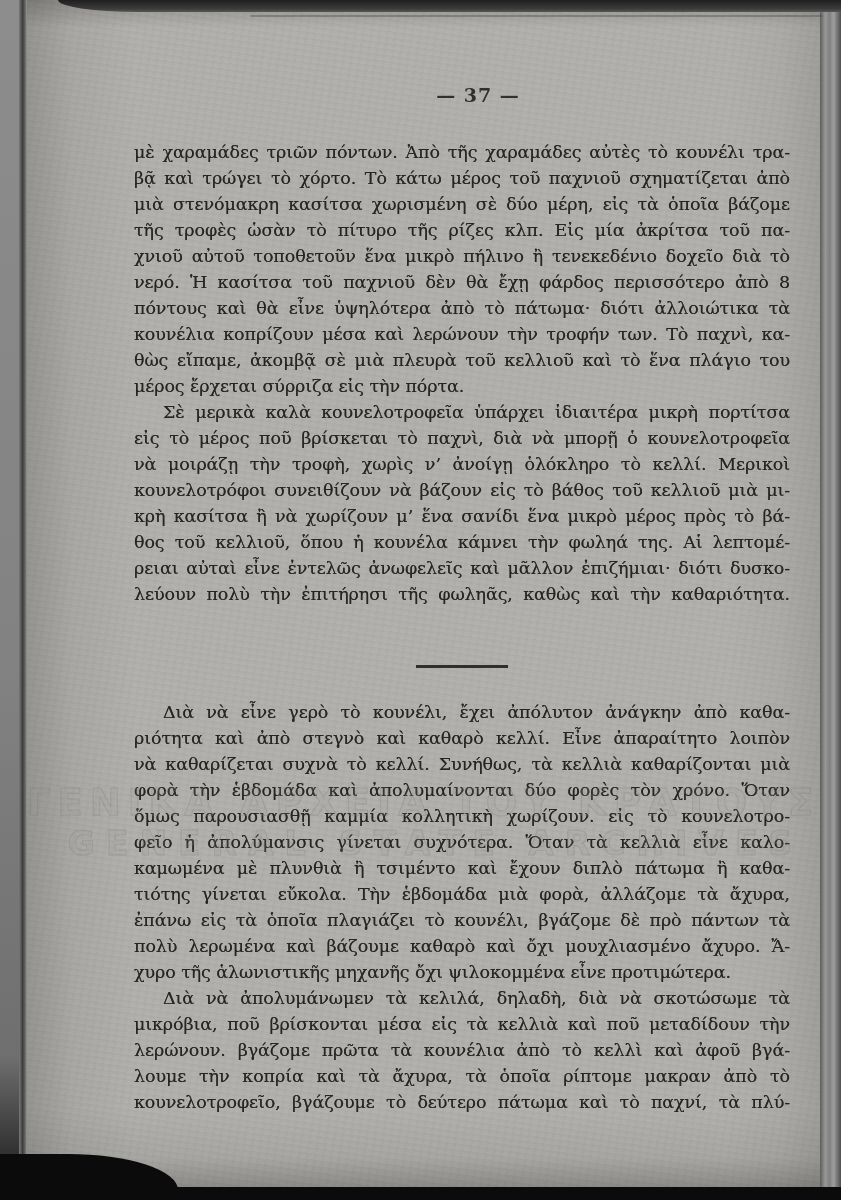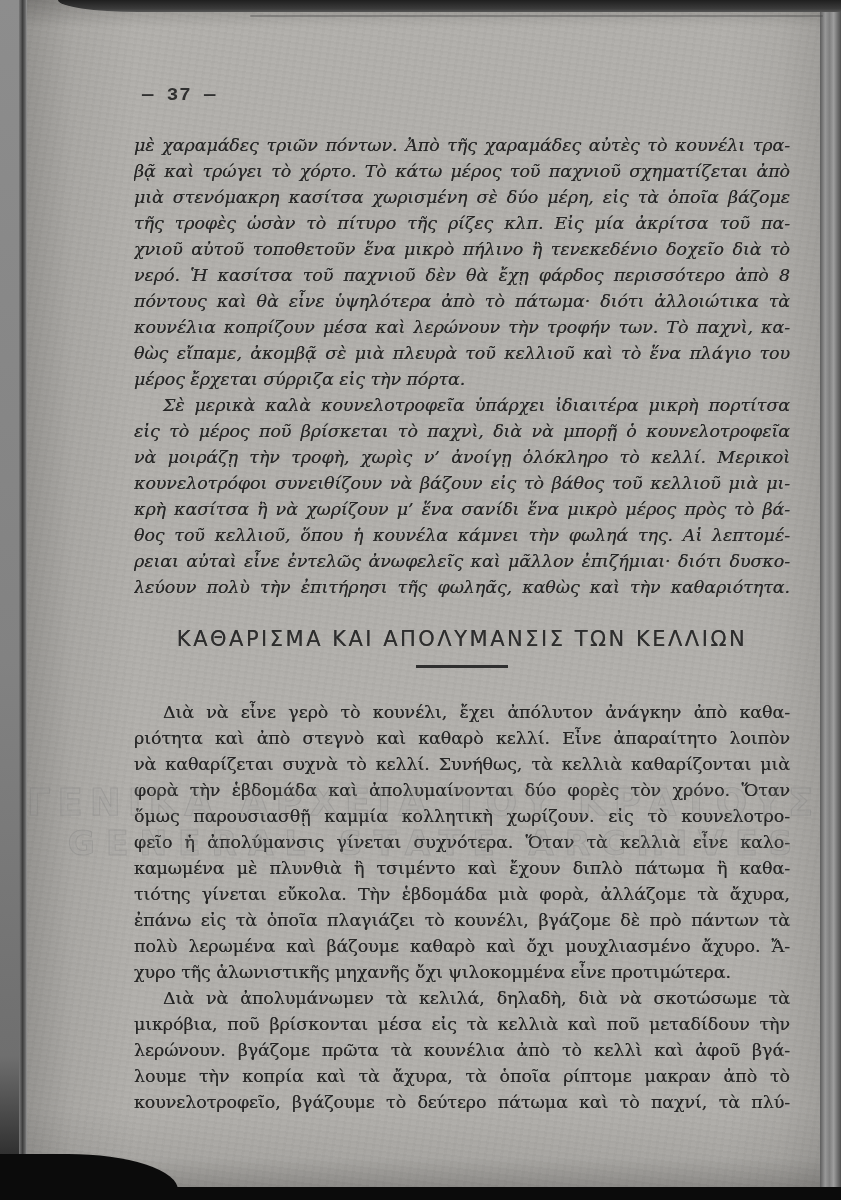--- a/index.html
+++ b/index.html
@@ -49,25 +49,25 @@
     background-image:
       linear-gradient(90deg, rgba(0,0,0,0.16) 0px, rgba(0,0,0,0.05) 45px, rgba(0,0,0,0) 110px),
       linear-gradient(270deg, rgba(0,0,0,0.10) 0px, rgba(0,0,0,0.03) 40px, rgba(0,0,0,0) 95px),
       linear-gradient(180deg, rgba(0,0,0,0.18) 0px, rgba(0,0,0,0) 28px),
       linear-gradient(0deg, rgba(0,0,0,0.25) 0px, rgba(0,0,0,0.06) 36px, rgba(0,0,0,0) 85px),
       repeating-linear-gradient(8deg, rgba(0,0,0,0.018) 0 2px, rgba(255,255,255,0.02) 2px 4px, rgba(0,0,0,0) 4px 6px),
       repeating-linear-gradient(99deg, rgba(0,0,0,0.014) 0 3px, rgba(0,0,0,0) 3px 8px);
   }
   .text-col { position: absolute; left: 107px; top: 0; width: 656px; height: 100%; }
   .pagenum {
-    position: absolute; top: 84px; left: 8px; width: 100%; z-index: 2;
-    font-size: 19px; font-weight: bold; letter-spacing: 1px; color: #303030; font-family: Liberation Mono, monospace;
+    position: absolute; top: 84px; left: 16px; width: 100%; text-align: center; z-index: 2;
+    font-size: 19px; font-weight: bold; letter-spacing: 1px; color: #303030;
   }
   .block { position: absolute; left: 0; width: 100%; z-index: 2; }
-  .b1 { top: 132px; font-style: italic; }
+  .b1 { top: 139px; }
   .b2 { top: 699px; }
   .line {
     height: 26px; line-height: 26px; overflow: hidden;
     font-size: 17.5px; color: #252525; letter-spacing: -0.1px;
     text-shadow: 0 0 0.5px rgba(37,37,37,0.65);
     text-align: left;
   }
   .line.fill { text-align: justify; text-align-last: justify; }
   .line.indent { text-indent: 29px; }
   .heading {
@@ -117,21 +117,20 @@
             <div class="line fill indent">Σὲ μερικὰ καλὰ κουνελοτροφεῖα ὑπάρχει ἰδιαιτέρα μικρὴ πορτίτσα</div>
             <div class="line fill">εἰς τὸ μέρος ποῦ βρίσκεται τὸ παχνὶ, διὰ νὰ μπορῇ ὁ κουνελοτροφεῖα</div>
             <div class="line fill">νὰ μοιράζῃ τὴν τροφὴ, χωρὶς ν’ ἀνοίγῃ ὁλόκληρο τὸ κελλί. Μερικοὶ</div>
             <div class="line fill">κουνελοτρόφοι συνειθίζουν νὰ βάζουν εἰς τὸ βάθος τοῦ κελλιοῦ μιὰ μι-</div>
             <div class="line fill">κρὴ κασίτσα ἢ νὰ χωρίζουν μ’ ἕνα σανίδι ἕνα μικρὸ μέρος πρὸς τὸ βά-</div>
             <div class="line fill">θος τοῦ κελλιοῦ, ὅπου ἡ κουνέλα κάμνει τὴν φωληά της. Αἱ λεπτομέ-</div>
             <div class="line fill">ρειαι αὐταὶ εἶνε ἐντελῶς ἀνωφελεῖς καὶ μᾶλλον ἐπιζήμιαι· διότι δυσκο-</div>
             <div class="line fill">λεύουν πολὺ τὴν ἐπιτήρησι τῆς φωληᾶς, καθὼς καὶ τὴν καθαριότητα.</div>
           </div>
         </div>
-      <h2 class="heading">ΚΑΘΑΡΙΣΜΑ ΚΑΙ ΑΠΟΛΥΜΑΝΣΙΣ ΤΩΝ ΚΕΛΛΙΩΝ</h2>
       <div class="heading-rule"></div>
       <div id="block2" class="block b2">
           <div>
             <div class="line fill indent">Διὰ νὰ εἶνε γερὸ τὸ κουνέλι, ἔχει ἀπόλυτον ἀνάγκην ἀπὸ καθα-</div>
             <div class="line fill">ριότητα καὶ ἀπὸ στεγνὸ καὶ καθαρὸ κελλί. Εἶνε ἀπαραίτητο λοιπὸν</div>
             <div class="line fill">νὰ καθαρίζεται συχνὰ τὸ κελλί. Συνήθως, τὰ κελλιὰ καθαρίζονται μιὰ</div>
             <div class="line fill">φορὰ τὴν ἑβδομάδα καὶ ἀπολυμαίνονται δύο φορὲς τὸν χρόνο. Ὅταν</div>
             <div class="line fill">ὅμως παρουσιασθῇ καμμία κολλητικὴ χωρίζουν. εἰς τὸ κουνελοτρο-</div>
             <div class="line fill">φεῖο ἡ ἀπολύμανσις γίνεται συχνότερα. Ὅταν τὰ κελλιὰ εἶνε καλο-</div>
             <div class="line fill">καμωμένα μὲ πλυνθιὰ ἢ τσιμέντο καὶ ἔχουν διπλὸ πάτωμα ἢ καθα-</div>

